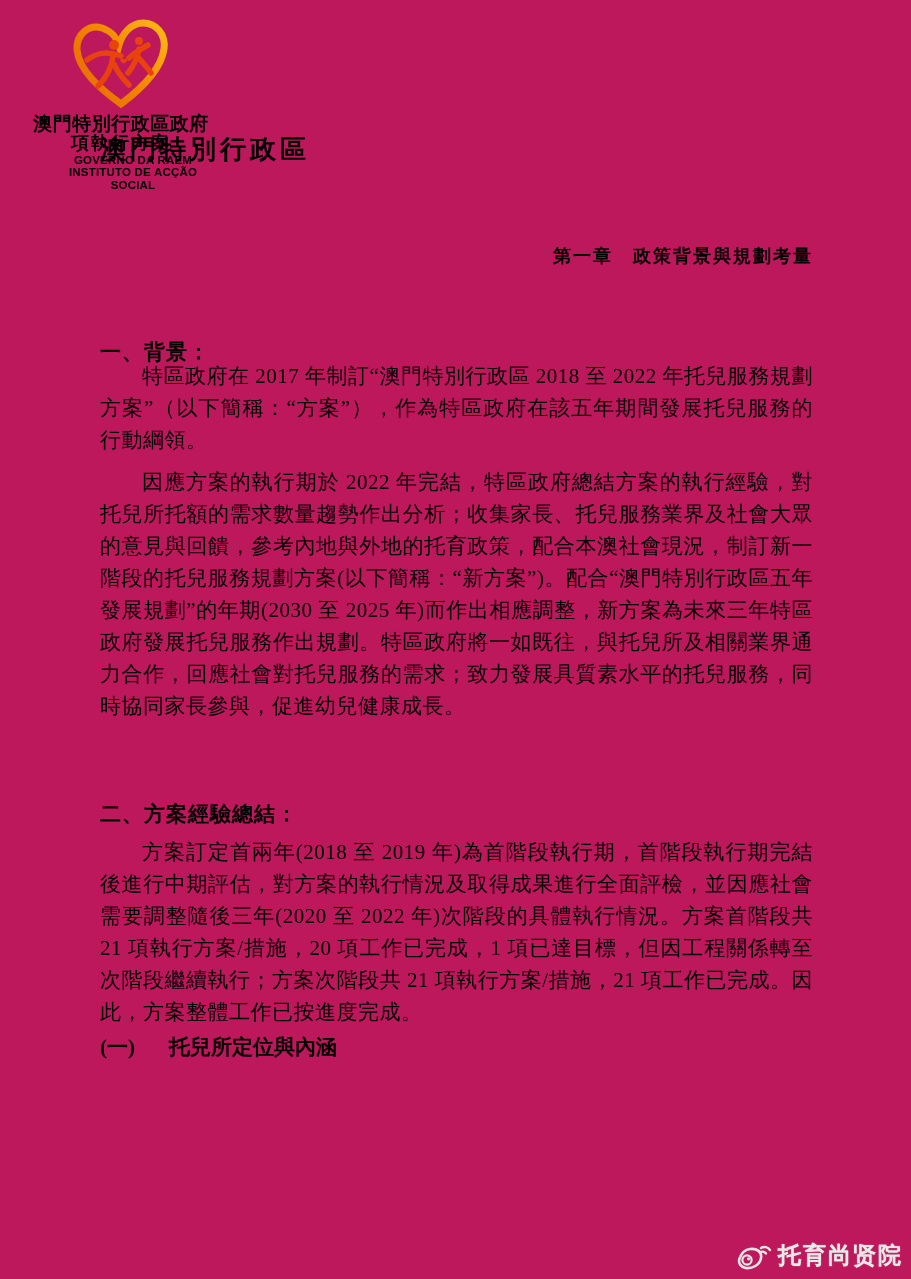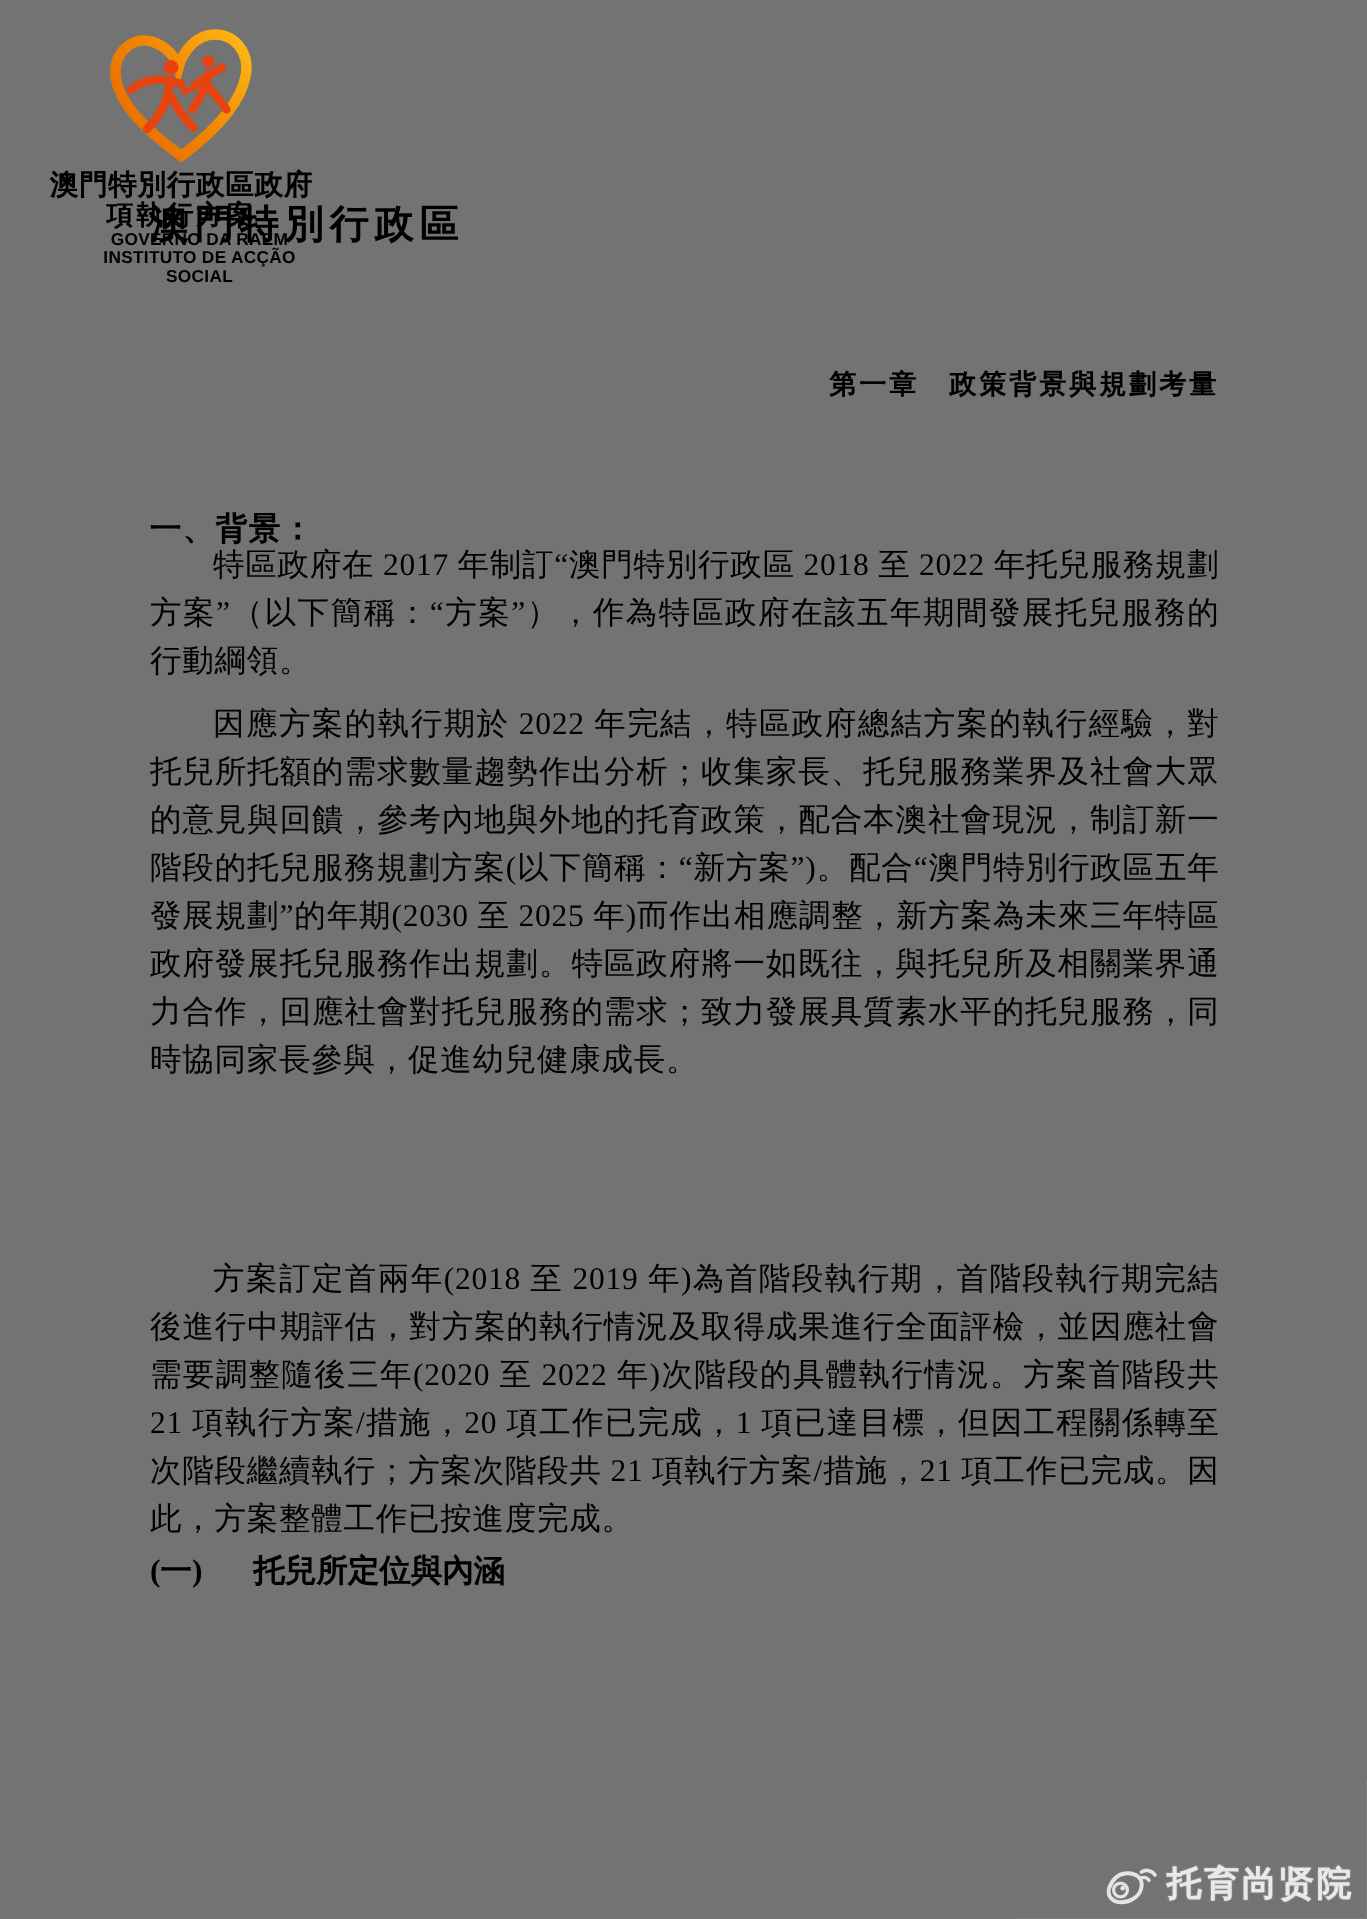--- a/index.html
+++ b/index.html
@@ -2,21 +2,21 @@
 <html><head>
 <meta charset="utf-8">
 <style>
   * { margin: 0; padding: 0; box-sizing: border-box; }
   html, body { background: #888; }
   .page {
     position: relative;
     width: 911px;
     height: 1279px;
     margin: 0 auto;
-    background: #737373;
+    background: #be185d;
     overflow: hidden;
     font-family: "Liberation Serif", "DejaVu Serif", serif;
     color: #000;
   }
 
   
   .logo-block {
     position: absolute;
     left: 28px;
     top: 16px;
@@ -140,20 +140,21 @@
   <div class="title-block">
     <div class="title-line1">澳門特別行政區</div>
   </div>
 
   <div class="chapter-heading">第一章　政策背景與規劃考量</div>
 
   <div class="sec-heading" style="top:326px;">一、背景：</div>
   <div class="para" style="top:360px;">特區政府在 2017 年制訂“澳門特別行政區 2018 至 2022 年托兒服務規劃方案”（以下簡稱：“方案”），作為特區政府在該五年期間發展托兒服務的行動綱領。</div>
   <div class="para" style="top:466px;">因應方案的執行期於 2022 年完結，特區政府總結方案的執行經驗，對托兒所托額的需求數量趨勢作出分析；收集家長、托兒服務業界及社會大眾的意見與回饋，參考內地與外地的托育政策，配合本澳社會現況，制訂新一階段的托兒服務規劃方案(以下簡稱：“新方案”)。配合“澳門特別行政區五年發展規劃”的年期(2030 至 2025 年)而作出相應調整，新方案為未來三年特區政府發展托兒服務作出規劃。特區政府將一如既往，與托兒所及相關業界通力合作，回應社會對托兒服務的需求；致力發展具質素水平的托兒服務，同時協同家長參與，促進幼兒健康成長。</div>
 
+  <div class="sec-heading" style="top:788px;">二、方案經驗總結：</div>
   <div class="para" style="top:836px;">方案訂定首兩年(2018 至 2019 年)為首階段執行期，首階段執行期完結後進行中期評估，對方案的執行情況及取得成果進行全面評檢，並因應社會需要調整隨後三年(2020 至 2022 年)次階段的具體執行情況。方案首階段共 21 項執行方案/措施，20 項工作已完成，1 項已達目標，但因工程關係轉至次階段繼續執行；方案次階段共 21 項執行方案/措施，21 項工作已完成。因此，方案整體工作已按進度完成。</div>
 
   <div class="sub-heading" style="top:1033px;">
     <span>(一)</span>
     <span>托兒所定位與內涵</span>
   </div>
 
   <div class="watermark">
     <svg width="36" height="30" viewBox="0 0 36 30" aria-hidden="true">
       <g fill="none" stroke="#e4e4e4" stroke-width="2.4" stroke-linecap="round">

